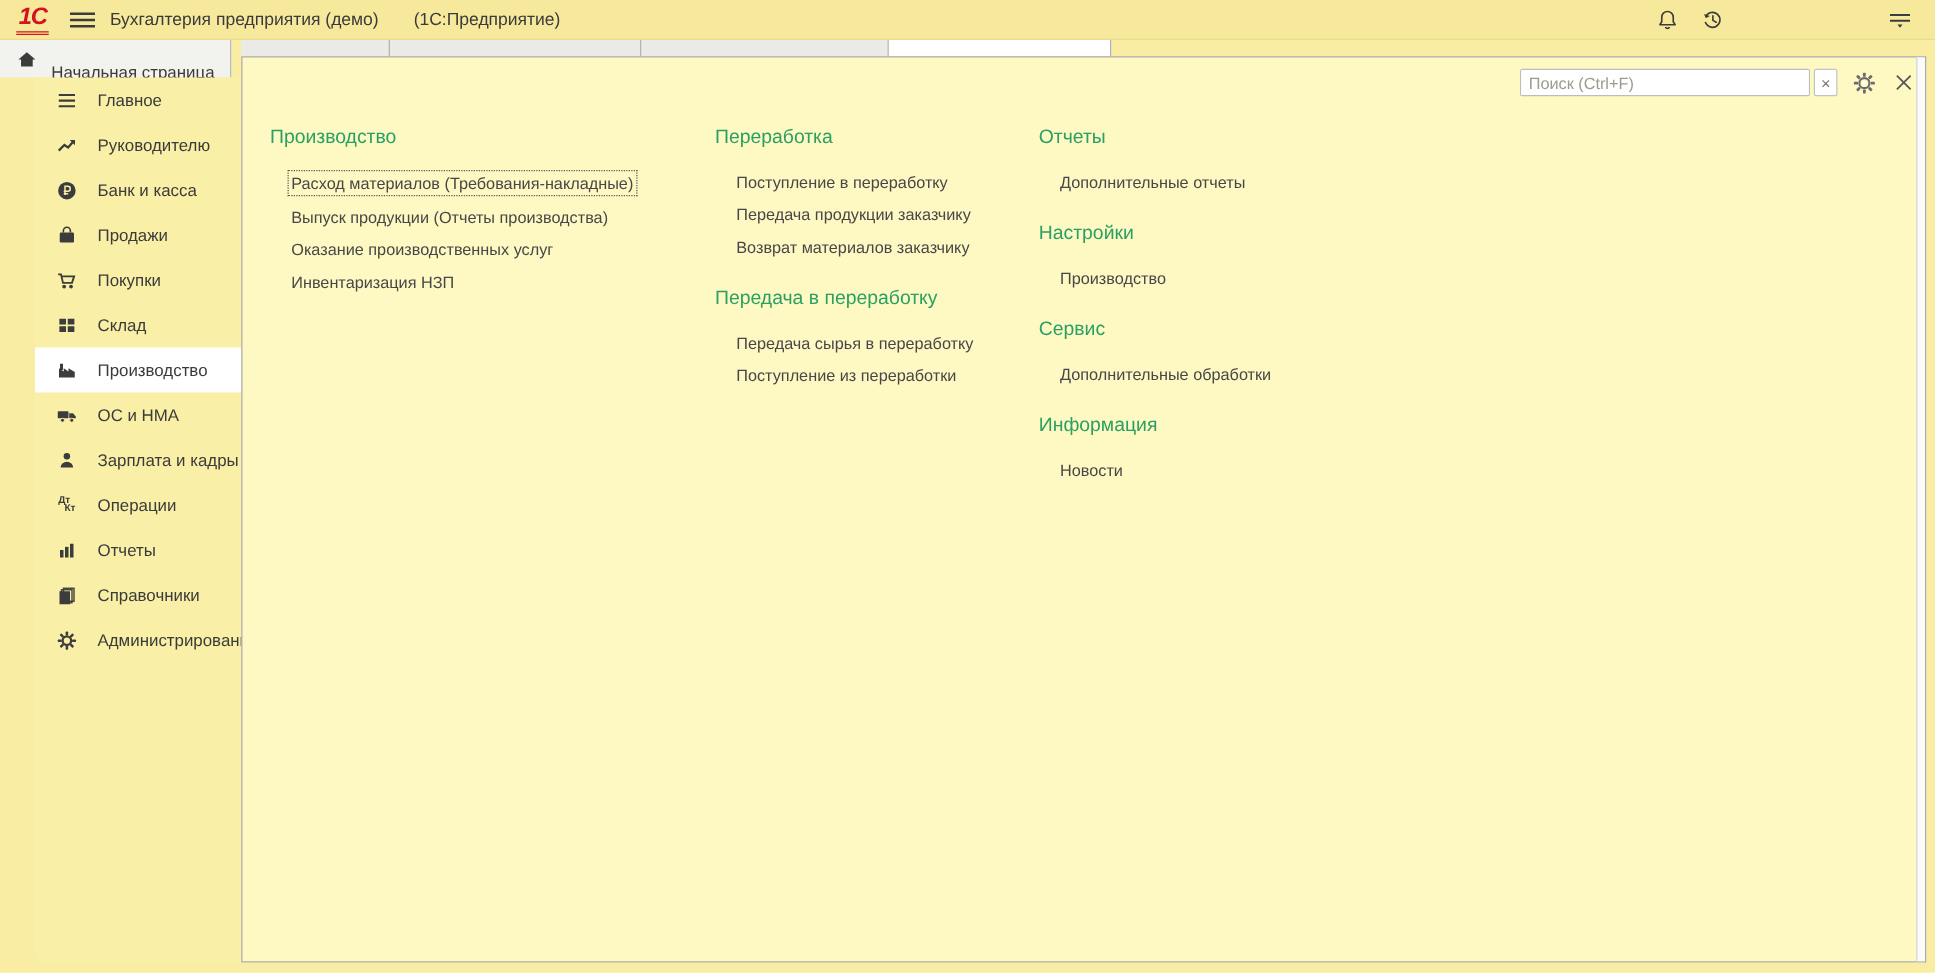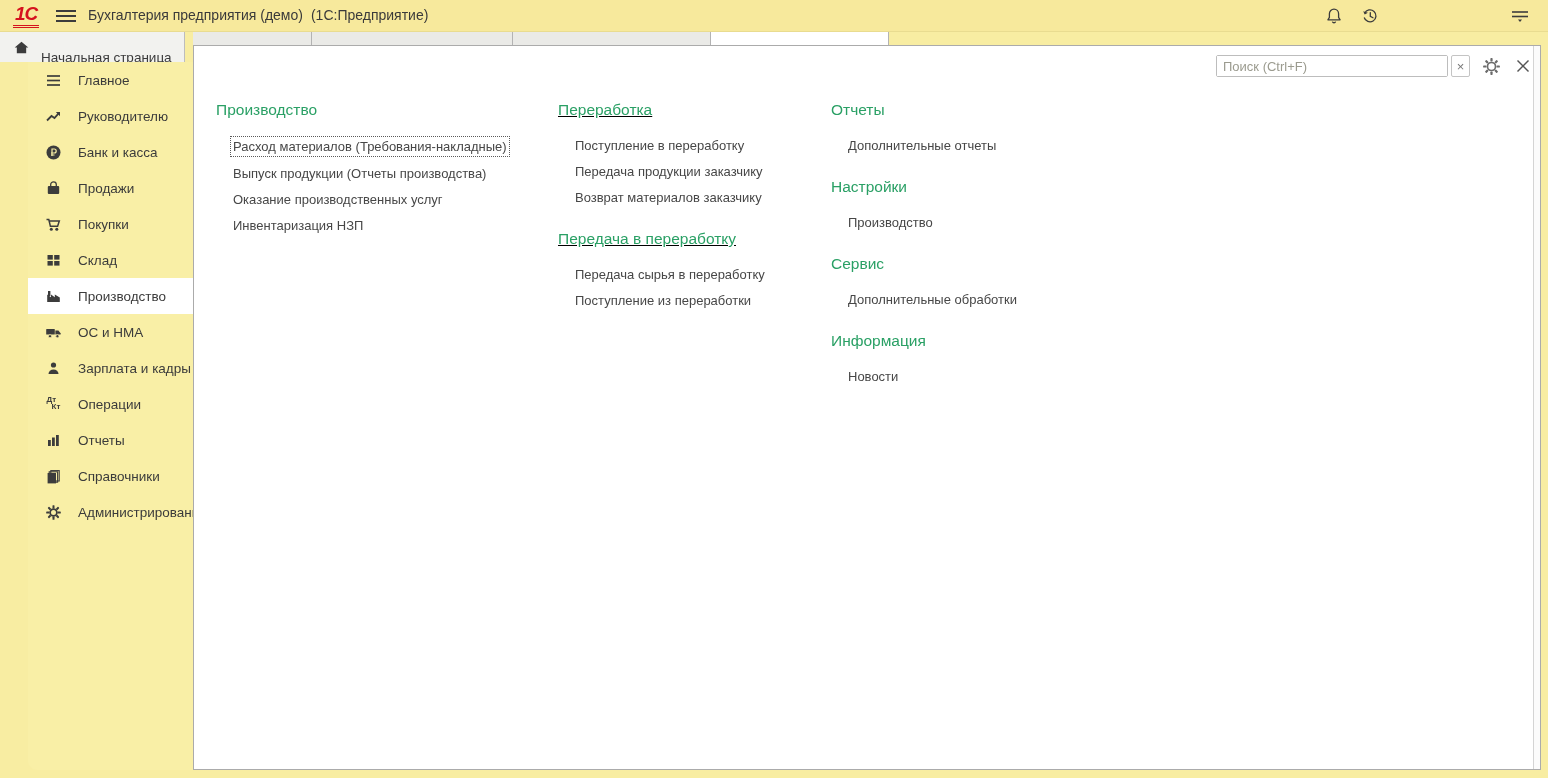--- a/index.html
+++ b/index.html
@@ -7,21 +7,21 @@
   body { font-family:"Liberation Sans", sans-serif; background:#f8eda2; position:relative; }
   .abs { position:absolute; }
 
   
   .topbar { left:0; top:0; width:1548px; height:32px; background:#f7e99c; border-bottom:1px solid #e9dc90; }
   .logo { left:13px; top:3px; font-size:19px; font-weight:bold; font-style:italic; color:#d5121e;
           border-bottom:3px double #d5121e; line-height:22px; letter-spacing:-1px; padding:0 2px; }
   .hamburger { left:56px; top:8px; width:22px; height:16px; display:flex; flex-direction:column; justify-content:space-between; padding:2px 0; cursor:pointer;}
   .hamburger i { display:block; height:2px; background:#3c3c3c; width:20px; }
   .title { left:88px; top:7px; font-size:14px; color:#3a3a3a; white-space:nowrap; }
-  .title .suffix { margin-left:8px; }
+  .title .suffix { margin-left:28px; }
   .tb-search { left:1002px; top:5px; width:300px; height:22px; background:#fbf2b6; border:1px solid #e8db92; border-radius:2px; }
   .tb-search input { width:100%; height:100%; border:none; outline:none; background:transparent; padding-left:27px; font-size:13px; color:#4a4a4a; font-family:inherit;}
   .tb-search .mag { position:absolute; left:6px; top:3px; }
   input::placeholder { color:#9b9b8f; }
   .tb-ico { top:6px; width:20px; height:20px; cursor:pointer; }
 
   
   .home-tab { left:0; top:32px; width:185px; height:30px; background:#f2f2ef; border-right:1px solid #bdbdbd; display:flex; align-items:center; gap:11px; padding-left:13px; cursor:pointer;}
   .home-tab span.lbl { font-size:13.5px; color:#3b3b3b;margin-top:20px; }
 
@@ -33,32 +33,32 @@
   
   .sidebar { left:0; top:62px; width:193px; height:708px; background:#f9efa6; border-radius:0 0 9px 9px;margin-left:28px; }
   .side-item { height:36px; display:flex; align-items:center; padding-left:17px; gap:16px; cursor:pointer; }
   .side-item .lbl { font-size:13.5px; color:#3b3b3b; white-space:nowrap; }
   .side-item.selected { background:#ffffff; }
   .icon16 { width:17px; height:17px; flex:0 0 17px; display:flex; align-items:flex-start; justify-content:center; }
   .dtkt { font-size:8px; font-weight:bold; color:#3c3c3c; line-height:7px; text-align:left; }
   .dtkt .kt { display:block; margin-left:5px; }
 
   
-  .panel { left:193px; top:45px; width:1348px; height:725px; background:#ffffff; border:1px solid #ababab; }
+  .panel { left:193px; top:45px; width:1348px; height:725px; background:#fef9c3; border:1px solid #ababab; }
   .vscroll { right:0; top:0; width:7px; height:723px; background:#fbfbfb; border-left:1px solid #d4d4d4; }
   .p-search { left:1022px; top:9px; width:232px; height:22px; border:1px solid #bdbdbd; border-radius:2px; background:#fff; }
   .p-search input { width:100%; height:100%; border:none; outline:none; padding:0 6px; font-size:13px; color:#4a4a4a; font-family:inherit; }
   .p-clear { left:1257px; top:9px; width:19px; height:22px; border:1px solid #c4c4c4; border-radius:2px; background:#fff;
              font-size:13px; color:#777; display:flex; align-items:center; justify-content:center; cursor:pointer; }
   .p-gear { left:1288px; top:11px; width:19px; height:19px; cursor:pointer; }
   .p-close { left:1320px; top:11px; width:18px; height:18px; cursor:pointer; }
 
   .col { top:54px; }
   .col-1 { left:22px;  width:335px; }
-  .col-2 { left:364px; width:285px;text-decoration:underline; }
+  .col-2 { left:378px; width:285px; }
   .col-3 { left:637px; width:300px; }
   .section { margin-bottom:22px; }
   .sec-title { font-size:15.5px; color:#2aa065; line-height:20px; margin-bottom:16px; }
   .lnk { display:block; font-size:13px; color:#474747; line-height:19px; margin:7px 0 7px 17px; cursor:pointer; white-space:nowrap; }
   .lnk span { display:inline-block; }
   .lnk.focused span { border:1px dotted #5a5a5a; padding:0 2px; margin-left:-3px; }
 
   svg { display:block; }
 </style>
 </head>

